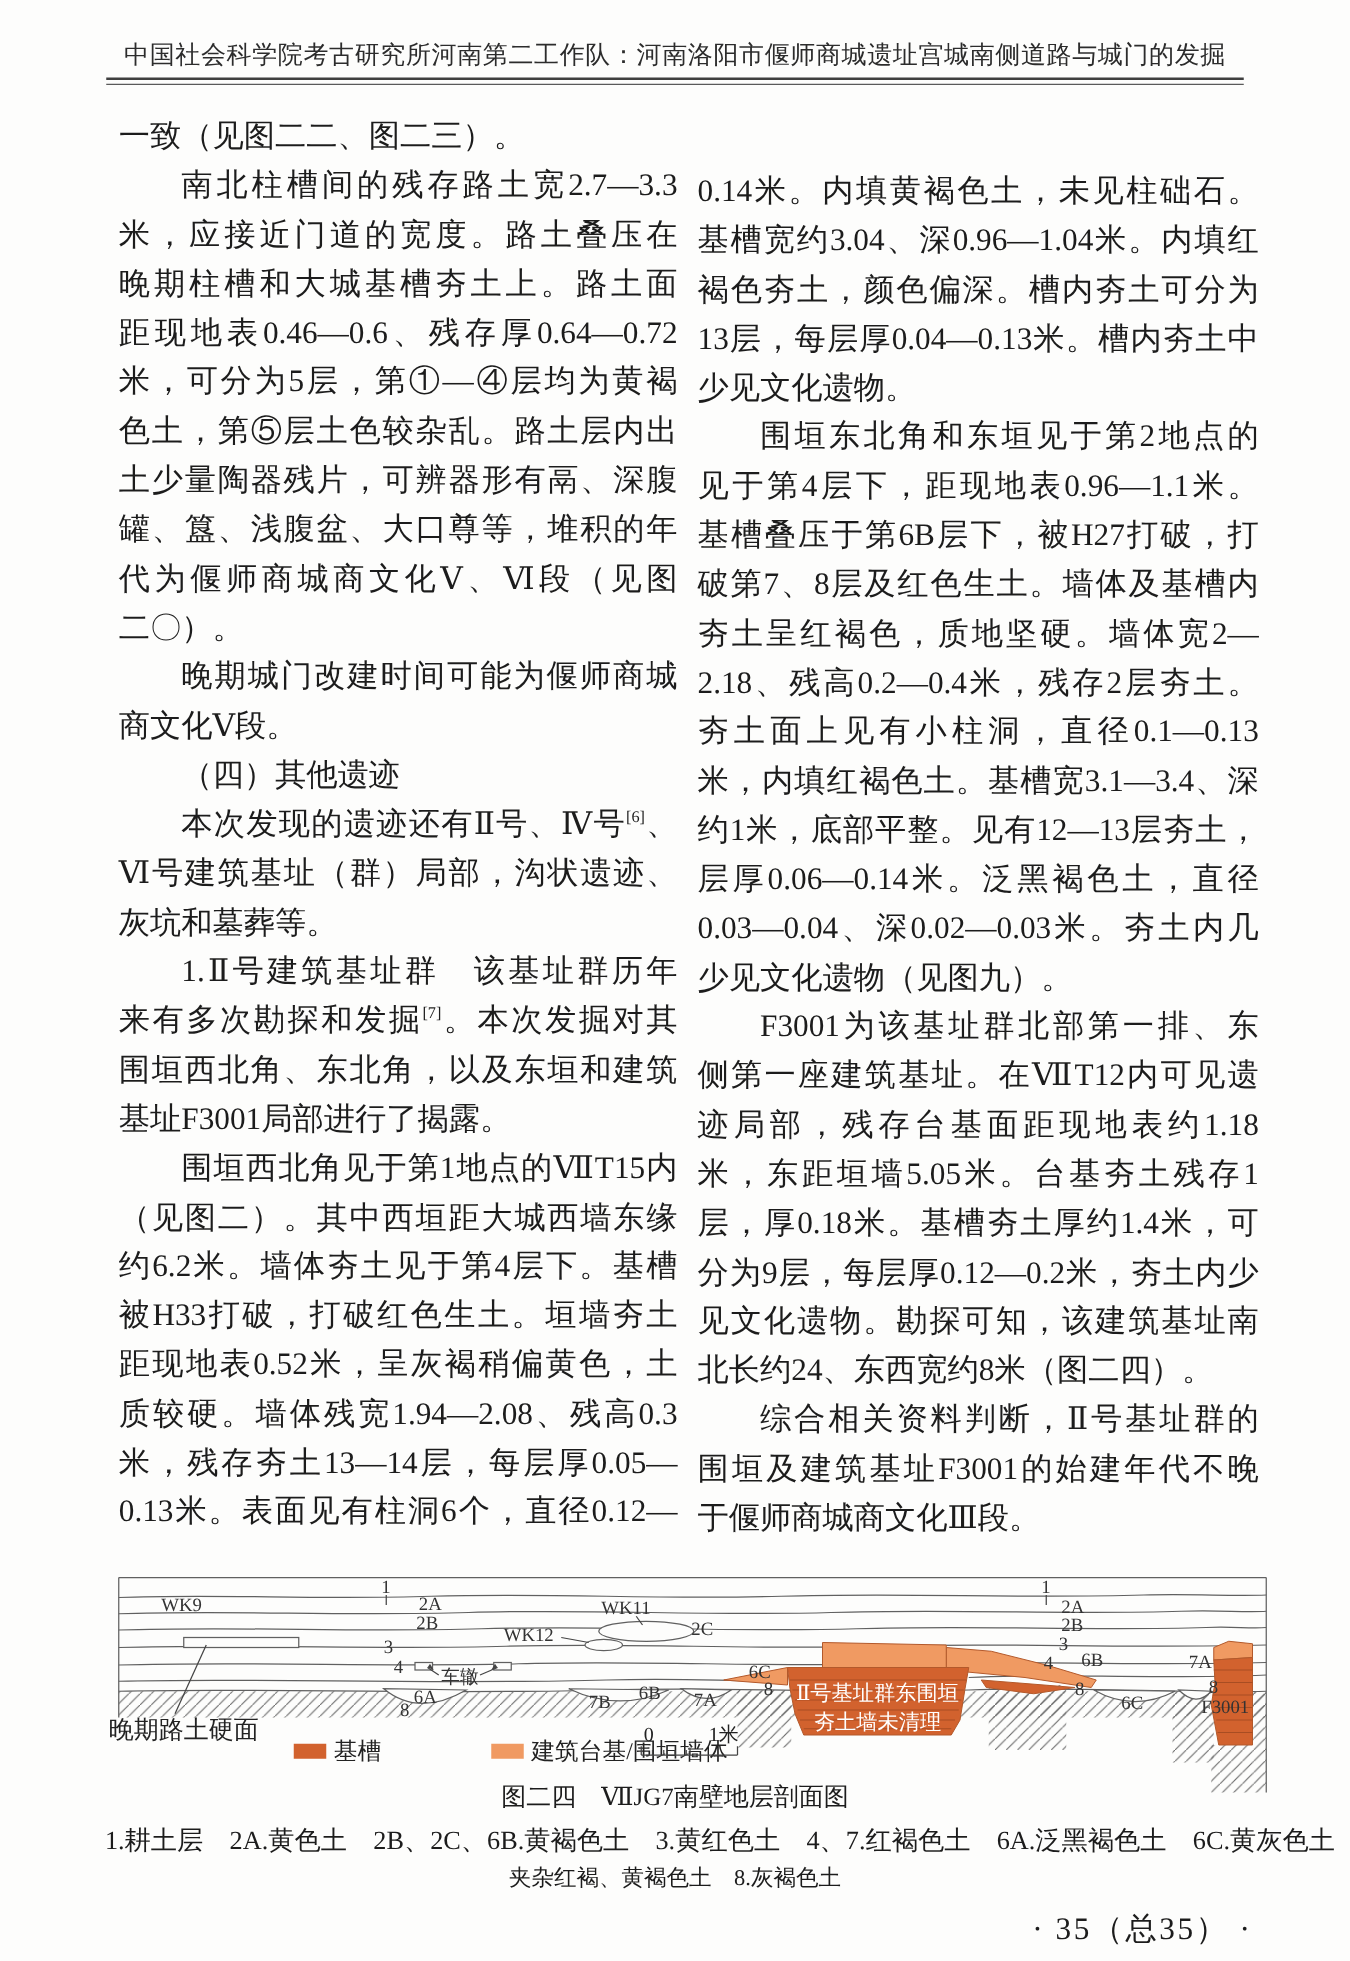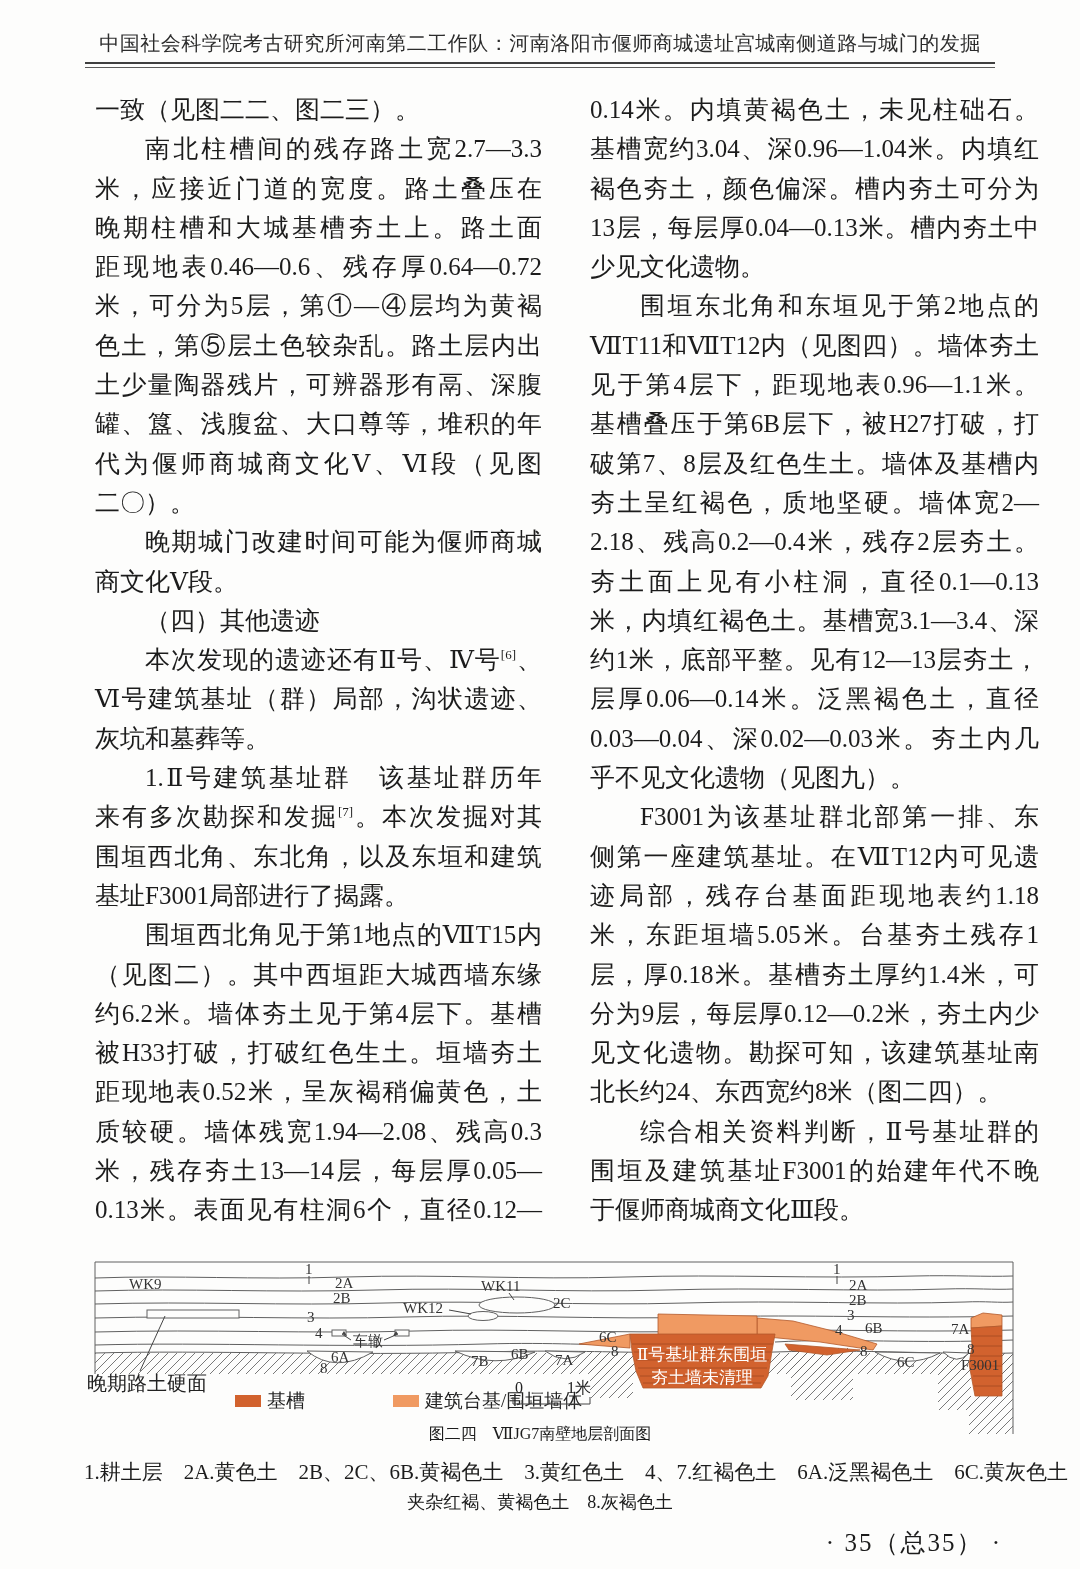--- a/index.html
+++ b/index.html
@@ -13,21 +13,21 @@
     position:absolute; top:30px; left:0; width:100%;
     text-align:center; font-size:20px; color:#2c2c2c; letter-spacing:.5px;
   }
   .hdr-rule {
     position:absolute; top:62px; left:85px; width:910px; height:3px;
     border-top:2px solid #3f3f3f; border-bottom:1px solid #5a5a5a;
   }
   
   .col { position:absolute; top:90px; }
   .col-left  { left:95px;  width:447px; }
-  .col-right { left:590px; width:449px; }
+  .col-right { left:558px; width:449px;margin-top:44px; }
   .ln {
     height:39.3px; line-height:39.3px; font-size:25px;
     text-align:justify; text-align-last:justify; white-space:nowrap;
   }
   .ln.end { text-align-last:left; }
   .ln.ind { text-indent:2em; }
   .fn { font-size:13px; vertical-align:super; line-height:0; }
   
   .figure { position:absolute; left:85px; top:1256px; width:940px; height:196px; }
   .fig-label { font:15px "Liberation Serif","DejaVu Serif",serif; fill:#333; }
@@ -36,21 +36,21 @@
   .fig-scale-txt { font:16px "Liberation Serif","DejaVu Serif",serif; fill:#222; }
   .wall-note { font:17px "Liberation Serif","DejaVu Serif",serif; fill:#ffffff; }
   .fill-trench { fill:#d2622e; }
   .fill-platform { fill:#f09a62; }
   .stratum { stroke:#606060; stroke-width:1; fill:none; }
   .outline { stroke:#b3592b; stroke-width:.8; }
   .white-shape { fill:#fdfdfc; stroke:#606060; stroke-width:1; }
   .leader { stroke:#444; stroke-width:1; fill:none; }
   .striation { stroke:#a84d22; stroke-width:.9; }
   
-  .cap1 { position:absolute; top:1424px; left:0; width:100%; text-align:center; font-size:16px; }
+  .cap1 { position:absolute; top:1424px; left:0; width:100%; text-align:center; font-size:20px; }
   .cap2 { position:absolute; top:1458px; left:0; width:100%; text-align:center; font-size:21px;padding-left:36px; }
   .cap3 { position:absolute; top:1490px; left:0; width:100%; text-align:center; font-size:18px;font-family:Liberation Serif, serif; }
   .pageno { position:absolute; top:1526px; right:78px; font-size:25px; letter-spacing:2px; }
 </style>
 </head>
 <body>
 
 <div class="page">
 
   <div class="hdr-title">中国社会科学院考古研究所河南第二工作队：河南洛阳市偃师商城遗址宫城南侧道路与城门的发掘</div>
@@ -88,32 +88,31 @@
     <div class="ln">0.13米。表面见有柱洞6个，直径0.12—</div>
   </div>
 
   <div class="col col-right">
     <div class="ln">0.14米。内填黄褐色土，未见柱础石。</div>
     <div class="ln">基槽宽约3.04、深0.96—1.04米。内填红</div>
     <div class="ln">褐色夯土，颜色偏深。槽内夯土可分为</div>
     <div class="ln">13层，每层厚0.04—0.13米。槽内夯土中</div>
     <div class="ln end">少见文化遗物。</div>
     <div class="ln ind">围垣东北角和东垣见于第2地点的</div>
-    <div class="ln">ⅦT11和ⅦT12内（见图四）。墙体夯土</div>
     <div class="ln">见于第4层下，距现地表0.96—1.1米。</div>
     <div class="ln">基槽叠压于第6B层下，被H27打破，打</div>
     <div class="ln">破第7、8层及红色生土。墙体及基槽内</div>
     <div class="ln">夯土呈红褐色，质地坚硬。墙体宽2—</div>
     <div class="ln">2.18、残高0.2—0.4米，残存2层夯土。</div>
     <div class="ln">夯土面上见有小柱洞，直径0.1—0.13</div>
     <div class="ln">米，内填红褐色土。基槽宽3.1—3.4、深</div>
     <div class="ln">约1米，底部平整。见有12—13层夯土，</div>
     <div class="ln">层厚0.06—0.14米。泛黑褐色土，直径</div>
     <div class="ln">0.03—0.04、深0.02—0.03米。夯土内几</div>
-    <div class="ln end">乎不见文化遗物（见图九）。</div>
+    <div class="ln end">少见文化遗物（见图九）。</div>
     <div class="ln ind">F3001为该基址群北部第一排、东</div>
     <div class="ln">侧第一座建筑基址。在ⅦT12内可见遗</div>
     <div class="ln">迹局部，残存台基面距现地表约1.18</div>
     <div class="ln">米，东距垣墙5.05米。台基夯土残存1</div>
     <div class="ln">层，厚0.18米。基槽夯土厚约1.4米，可</div>
     <div class="ln">分为9层，每层厚0.12—0.2米，夯土内少</div>
     <div class="ln">见文化遗物。勘探可知，该建筑基址南</div>
     <div class="ln end">北长约24、东西宽约8米（图二四）。</div>
     <div class="ln ind">综合相关资料判断，Ⅱ号基址群的</div>
     <div class="ln">围垣及建筑基址F3001的始建年代不晚</div>

